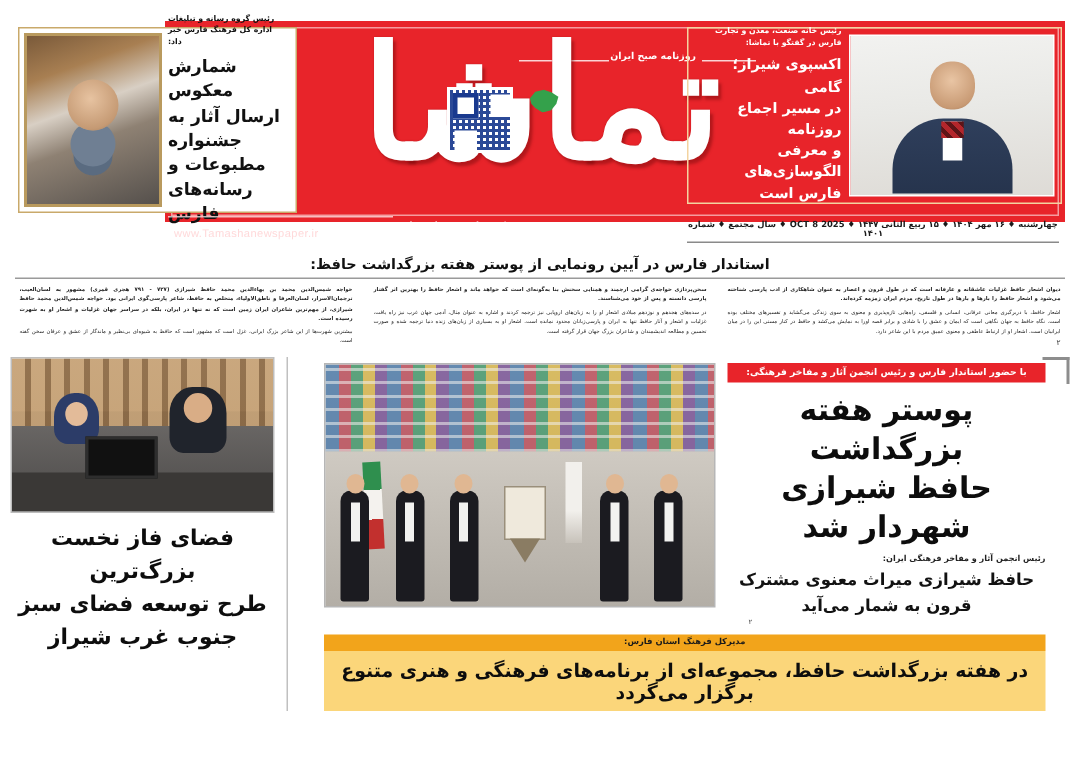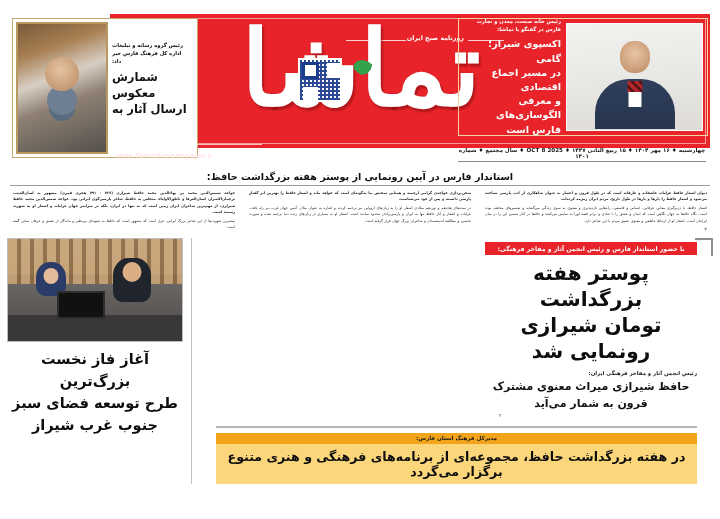--- a/index.html
+++ b/index.html
@@ -15,21 +15,21 @@
   .masthead{position:relative;height:163px;width:720px;background:#fff;}
   .mast-red{
     position:absolute;left:110px;top:14px;width:600px;height:134px;
     background:#e8242a;
   }
   .mast-inner-border{
     position:absolute;left:4px;top:4px;right:4px;bottom:4px;
     border:1px solid rgba(255,255,255,.55);
   }
   .mast-left-frame{
-    position:absolute;left:12px;top:18px;width:186px;height:140px;
+    position:absolute;left:12px;top:18px;width:186px;height:124px;
     border:1px solid #c9a96a;background:#fff;box-sizing:border-box;
     display:flex;flex-direction:row-reverse;align-items:stretch;padding:3px;gap:4px;
   }
   .mast-left-photo{
     width:92px;border:2px solid #b99a5e;box-sizing:border-box;
     background:linear-gradient(160deg,#7a5a3a 0%,#a87f52 22%,#d8cfc4 42%,#8e8173 60%,#55504c 100%);
     position:relative;overflow:hidden;
   }
   .mast-left-photo::after{
     content:"";position:absolute;left:50%;top:26%;transform:translateX(-50%);
@@ -205,21 +205,21 @@
     margin-top:6px;letter-spacing:-.4px;
   }
   .bot-left-head .ln{display:block;}
 
   .divider-v{width:1px;background:#c0c0c0;}
 
   .bot-right{flex:1;position:relative;padding:0 6px;}
   .corner-tl,.corner-br{position:absolute;width:16px;height:16px;border-color:#8d8d8d;}
   .corner-tl{top:0;right:0;border-top:2px solid #8d8d8d;border-right:2px solid #8d8d8d;}
 
-  .br-top{display:flex;flex-direction:column;gap:8px;padding:4px 10px 0 10px;}
+  .br-top{display:flex;flex-direction:row;gap:8px;padding:4px 10px 0 10px;}
   .br-textcol{width:212px;}
   .red-kicker{
     background:#e8242a;color:#fff;font-size:6.2px;font-weight:bold;text-align:center;
     padding:2.5px 4px;line-height:1.2;
   }
   .br-head{
     font-size:20px;line-height:26px;font-weight:bold;color:#0d0d0d;text-align:center;
     margin-top:5px;letter-spacing:-.5px;
   }
   .br-head .ln{display:block;}
@@ -310,31 +310,32 @@
       <div class="iran-map"></div>
     </div>
 
     <div class="mast-left-frame">
       <div class="mast-left-photo"></div>
       <div class="mast-left-text">
         <div class="mast-kicker-sm">رئیس گروه رسانه و تبلیغات اداره کل فرهنگ فارس خبر داد:</div>
         <div class="mast-left-head">
           <span class="ln">شمارش معکوس</span><br>
           <span class="ln">ارسال آثار به</span><br>
-          <br>
+          <span class="ln">جشنواره مطبوعات و</span><br>
+          <span class="ln">رسانه‌های فارس</span>
         </div>
       </div>
     </div>
 
     <div class="mast-right-frame">
       <div class="mast-right-text">
         <div class="mast-right-kicker">رئیس خانه صنعت، معدن و تجارت فارس در گفتگو با تماشا:</div>
         <div class="mast-right-head">
           <span>اکسپوی شیراز؛ گامی</span><br>
-          <span>در مسیر اجماع اقتصادی</span><br>
+          <span>در مسیر اجماع روزنامه</span><br>
           <span>و معرفی الگوسازی‌های</span><br>
           <span>فارس است</span>
         </div>
       </div>
       <div class="mast-right-photo">
         <div class="tie"></div>
       </div>
     </div>
 
     <div class="mast-bottom">
@@ -369,21 +370,21 @@
   <div class="bottom">
 
     <div class="bot-right">
       <div class="corner-tl"></div>
 
       <div class="br-top">
         <div class="br-textcol">
           <div class="red-kicker">با حضور استاندار فارس و رئیس انجمن آثار و مفاخر فرهنگی:</div>
           <div class="br-head">
             <span class="ln">پوستر هفته بزرگداشت</span>
-            <span class="ln">تومان شیرازی رونمایی شد</span>
+            <span class="ln">حافظ شیرازی شهردار شد</span>
           </div>
           <div class="br-sub-kicker">رئیس انجمن آثار و مفاخر فرهنگی ایران:</div>
           <div class="br-sub">
             <span class="ln">حافظ شیرازی میراث معنوی مشترک</span>
             <span class="ln">قرون به شمار می‌آید</span>
           </div>
           <div class="tiny-num">۲</div>
         </div>
 
         <div class="br-photo">
@@ -412,21 +413,21 @@
 
     <div class="bot-left">
       <div class="bot-left-photo">
         <div class="wood"></div>
         <div class="p1"></div>
         <div class="p2"></div>
         <div class="desk"></div>
         <div class="laptop"></div>
       </div>
       <div class="bot-left-head">
-        <span class="ln">آغاز فاز نخست بزرگ‌ترین</span>
+        <span class="ln">فضای فاز نخست بزرگ‌ترین</span>
         <span class="ln">طرح توسعه فضای سبز</span>
         <span class="ln">جنوب غرب شیراز</span>
       </div>
 
     </div>
 
   </div>
 </div>
 
 </body></html>

